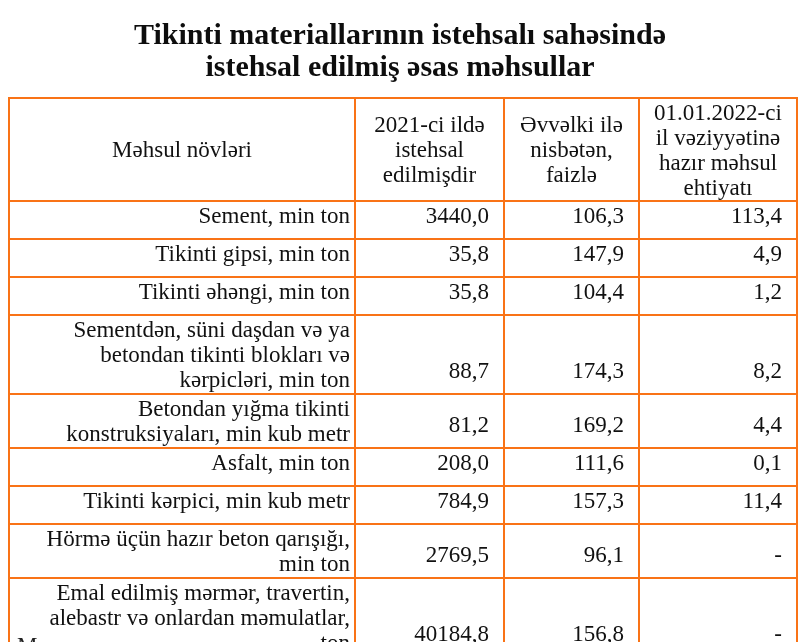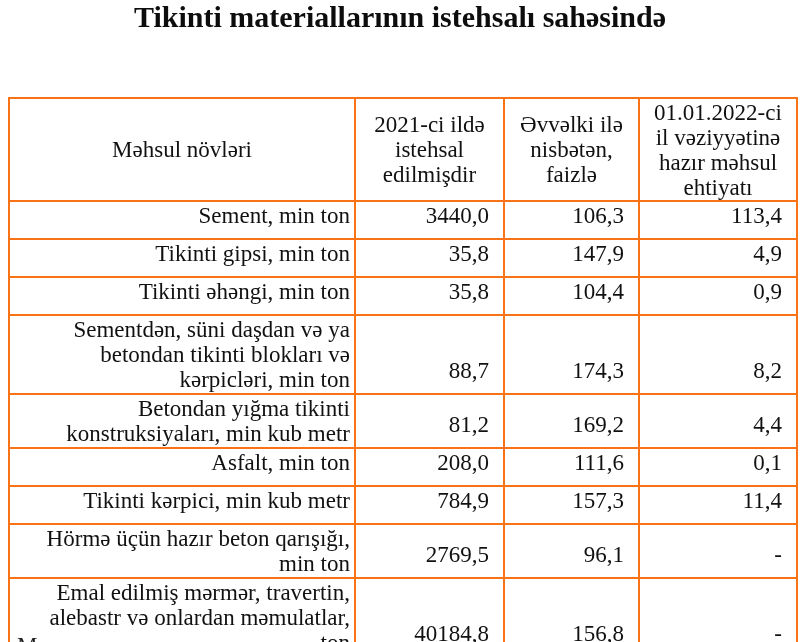--- a/index.html
+++ b/index.html
@@ -12,21 +12,21 @@
     width: 800px;
     height: 642px;
     overflow: hidden;
     font-family: "Liberation Serif", "DejaVu Serif", serif;
     color: #111111;
   }
 
   
   .doc-title {
     position: absolute;
-    top: 1px;
+    top: 18px;
     left: 0;
     width: 800px;
     text-align: center;
     font-weight: bold;
     font-size: 30px;
     line-height: 32px;
     color: #0d0d0d;
   }
 
   
@@ -88,20 +88,21 @@
     font-size: 23px;
     line-height: 25px;
     color: #222222;
   }
 </style>
 </head>
 <body>
 
 <div class="doc-title">
   <div>Tikinti materiallarının istehsalı sahəsində</div>
+  <div>istehsal edilmiş əsas məhsullar</div>
 </div>
 
 <table class="main-table">
   <colgroup>
     <col style="width:346px">
     <col style="width:149px">
     <col style="width:135px">
     <col style="width:158px">
   </colgroup>
   <tbody>
@@ -131,21 +132,21 @@
       <td class="num-cell">35,8</td>
       <td class="num-cell">147,9</td>
       <td class="num-cell">4,9</td>
     </tr>
 
 
     <tr class="h30">
       <td class="name-cell">Tikinti əhəngi, min ton</td>
       <td class="num-cell">35,8</td>
       <td class="num-cell">104,4</td>
-      <td class="num-cell">0,9</td>
+      <td class="num-cell">1,2</td>
     </tr>
 
     <tr class="h79">
       <td class="name-cell">Sementdən, süni daşdan və ya
 betondan tikinti blokları və
 kərpicləri, min ton</td>
       <td class="num-cell">88,7</td>
       <td class="num-cell">174,3</td>
       <td class="num-cell">8,2</td>
     </tr>

